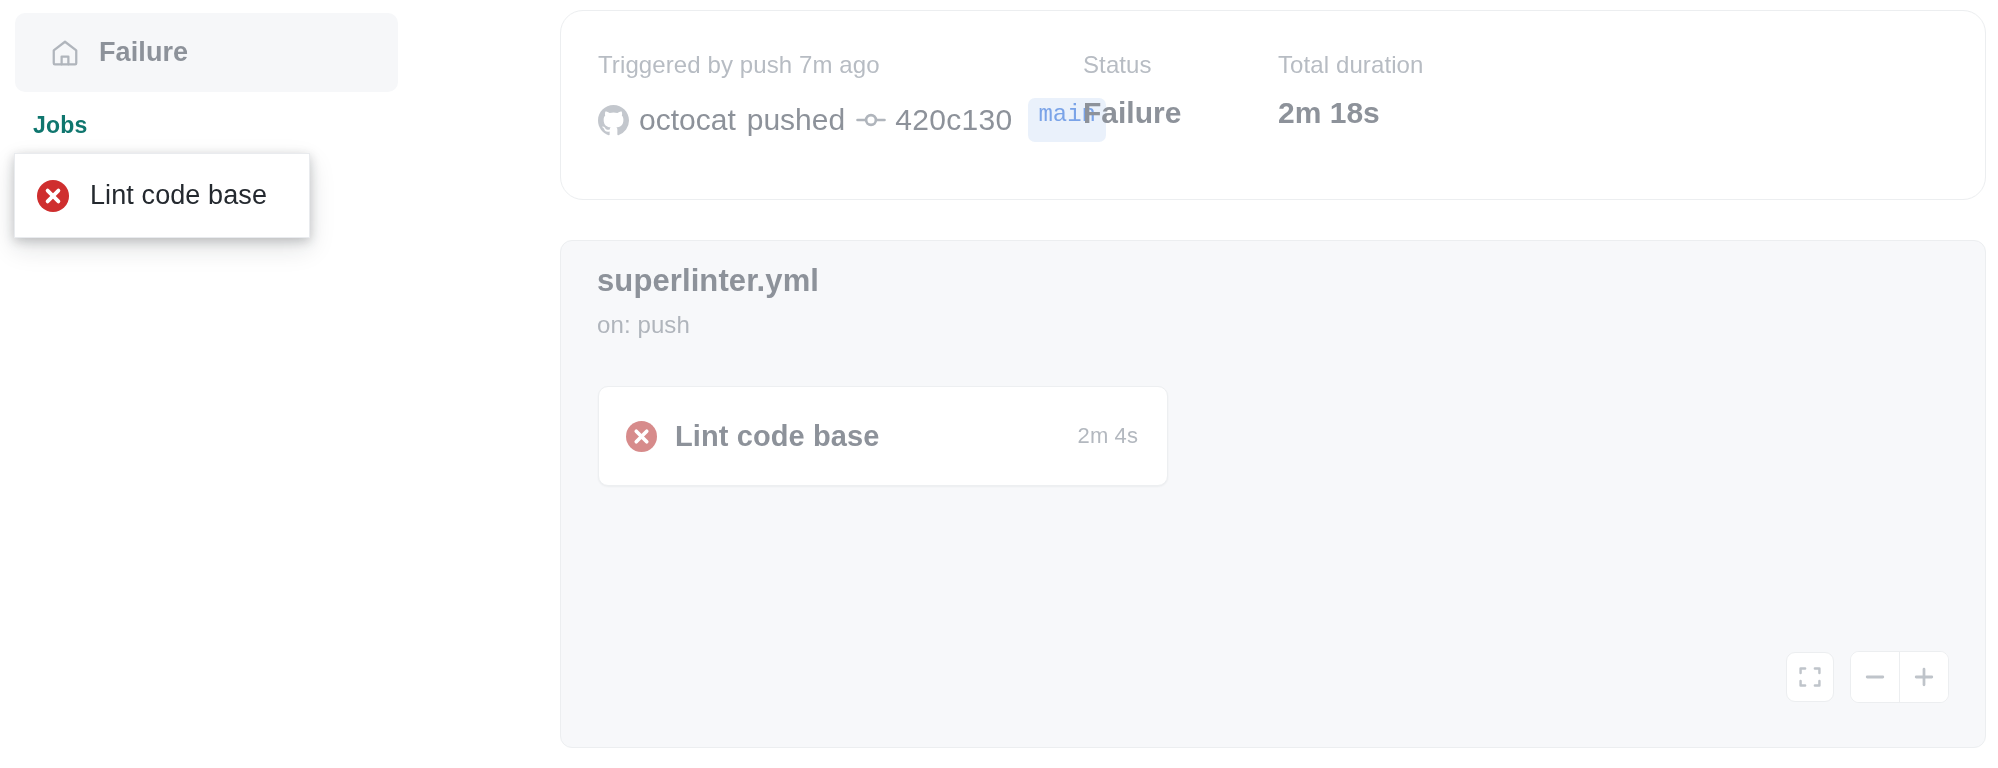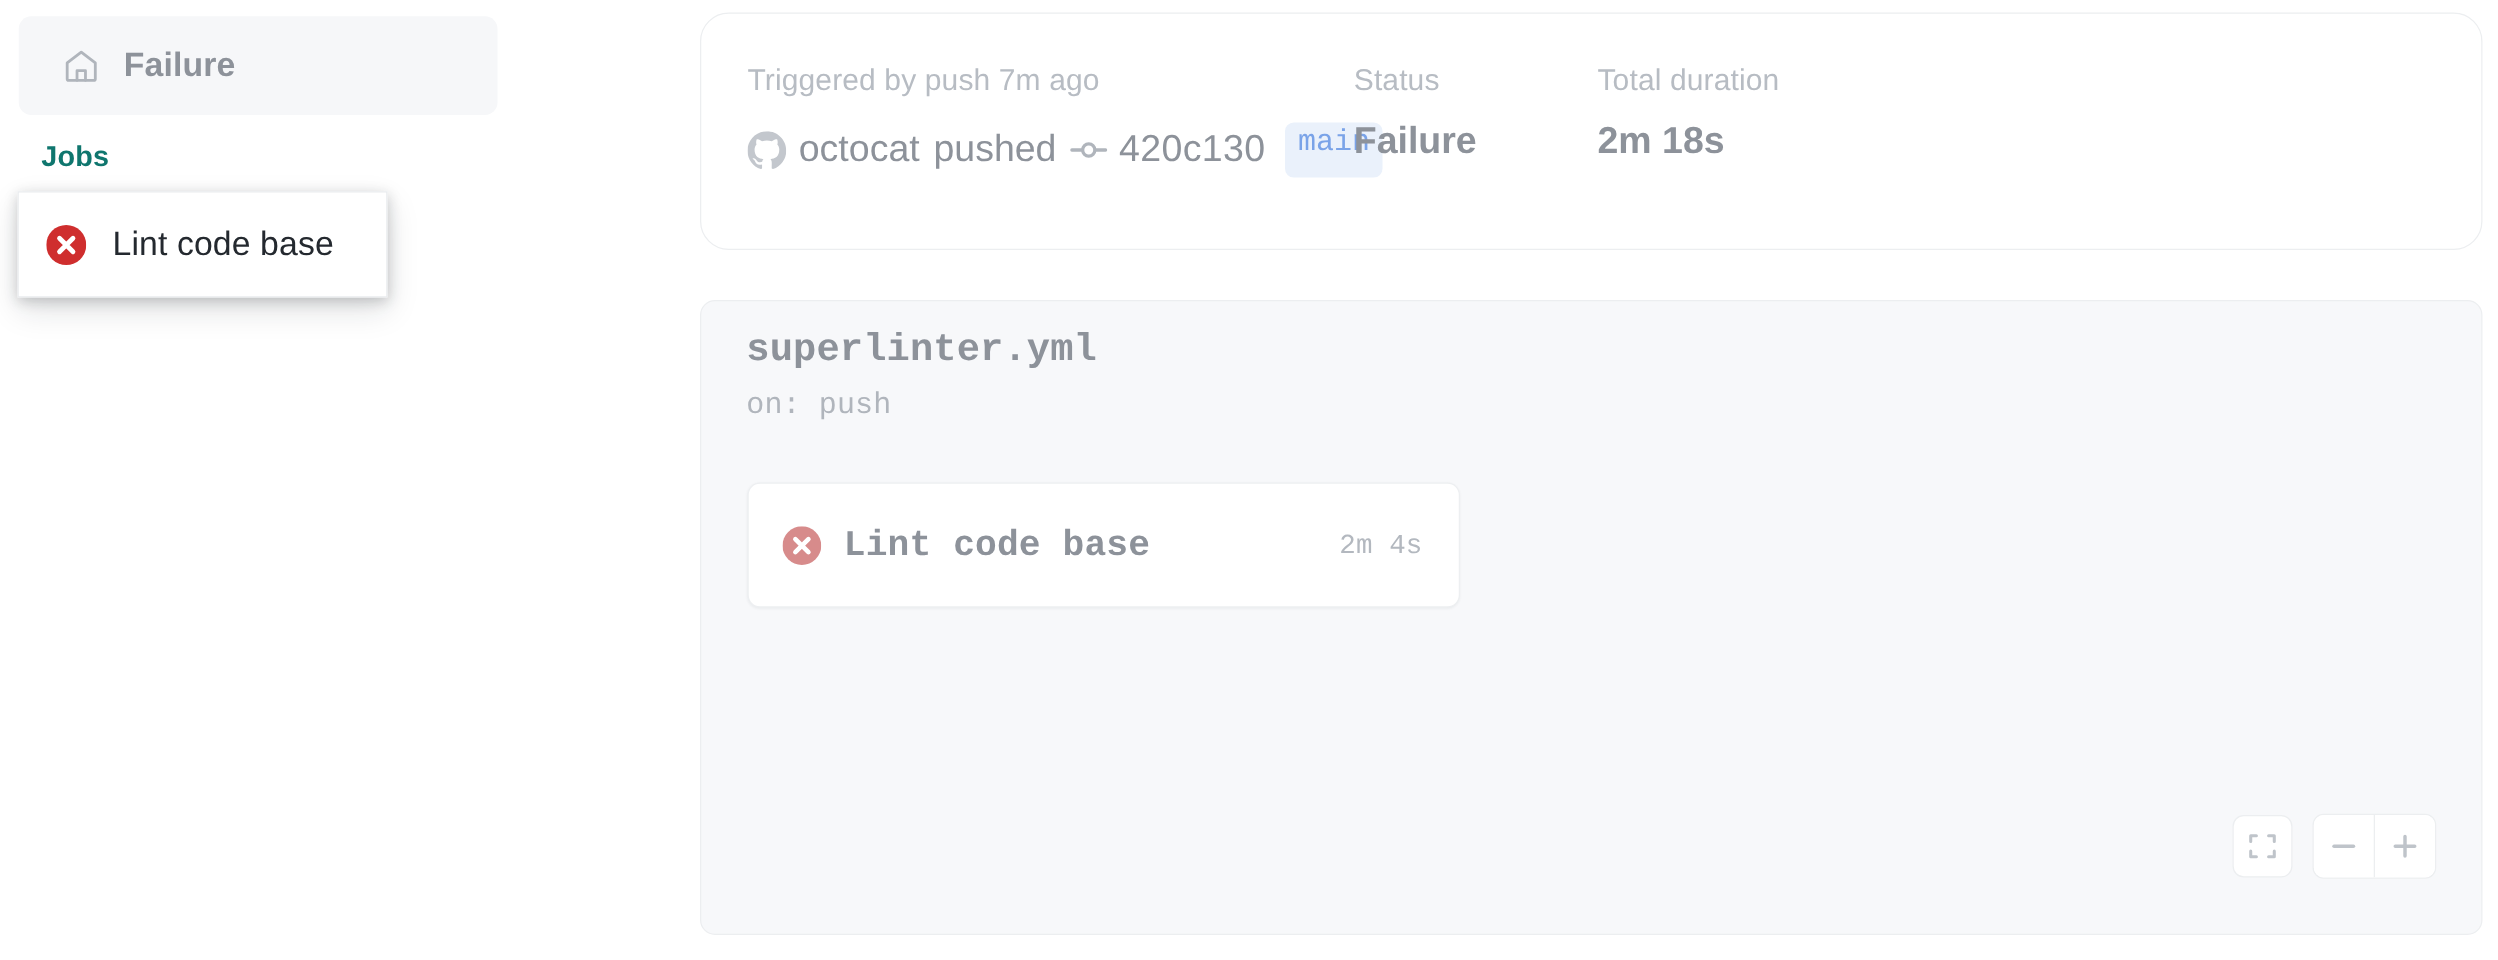--- a/index.html
+++ b/index.html
@@ -172,21 +172,20 @@
     position: absolute;
     left: 120px;
     top: 240px;
     width: 1426px;
     height: 508px;
     background: #f7f8fa;
     border: 1px solid #eceef0;
     border-radius: 12px;
     box-sizing: border-box;
     overflow: hidden;
-    font-family: Liberation Mono, monospace;
   }
   .graph-title {
     position: absolute;
     left: 36px;
     top: 22px;
     font-size: 31px;
     font-weight: bold;
     color: #8d929a;
     letter-spacing: 0.1px;
   }

